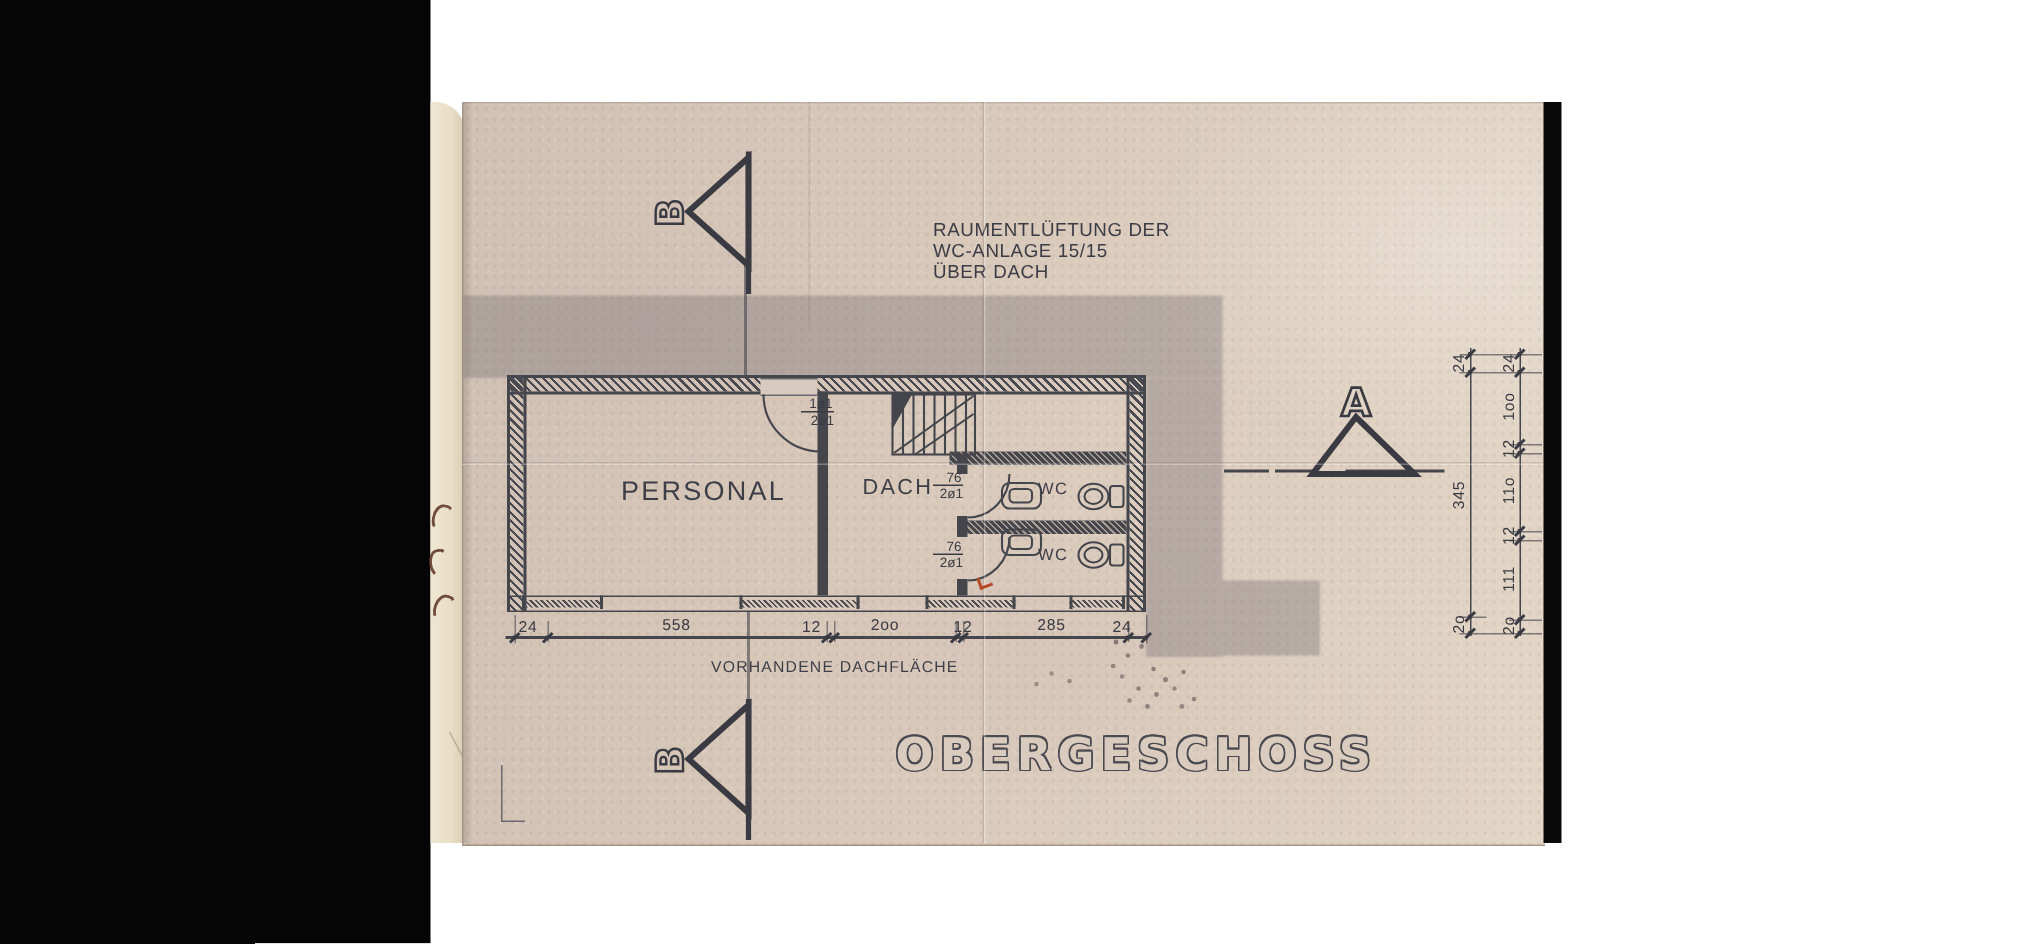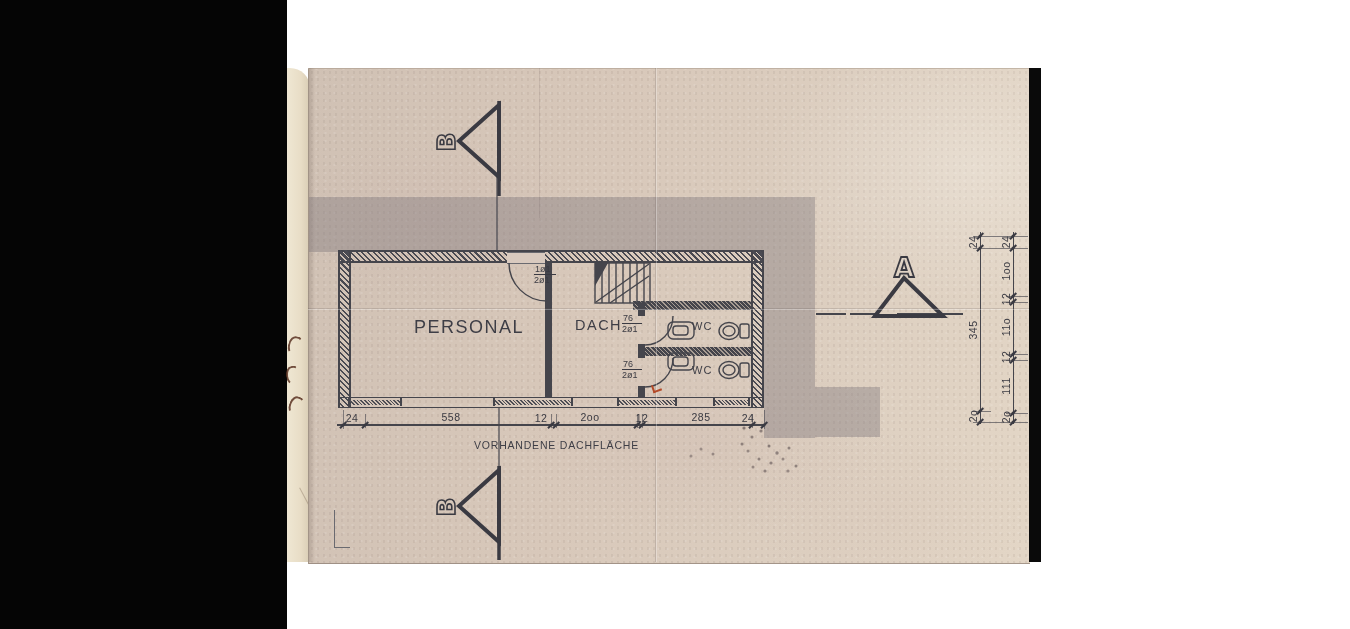--- a/index.html
+++ b/index.html
@@ -34,21 +34,21 @@
   .wall-v{box-sizing:border-box;border-left:2px solid #45454c;border-right:2px solid #45454c;}
   .bwall{box-sizing:border-box;border-top:1.5px solid #45454c;border-bottom:1.5px solid #45454c;}
   .sill{position:absolute;top:2px;height:4.5px;
         background-image:repeating-linear-gradient(45deg,rgba(0,0,0,0) 0 1.5px,#4e4e55 1.5px 2.6px);}
   .mull{position:absolute;top:-1px;width:2px;height:9px;background:#45454c;}
   .lbl{position:absolute;letter-spacing:1.5px;color:#3e3e46;}
   .hdim{position:absolute;font-size:10.5px;transform:translate(-50%,-50%);letter-spacing:.5px;color:#3a3a42;}
   .vdim{position:absolute;font-size:10.5px;transform:translate(-50%,-50%) rotate(-90deg);letter-spacing:.5px;color:#3a3a42;white-space:nowrap;}
   .tk{position:absolute;width:9px;height:1.6px;background:#3a3a42;transform:translate(-50%,-50%) rotate(-45deg);}
   .dot{position:absolute;width:3px;height:3px;border-radius:50%;background:#3a3a42;transform:translate(-50%,-50%);}
-  .frac{position:absolute;font-size:9px;line-height:10px;text-align:left;color:#3a3a42;}
+  .frac{position:absolute;font-size:9px;line-height:10px;text-align:right;color:#3a3a42;}
   .frac .top{display:block;border-bottom:1px solid #3a3a42;padding:0 1px;}
   .title{position:absolute;font-family:"DejaVu Sans",sans-serif;font-weight:700;font-size:30px;
          letter-spacing:4px;color:#d9cbbe;
          text-shadow:1px 0 0 #4a4a50,-1px 0 0 #4a4a50,0 1px 0 #4a4a50,0 -1px 0 #4a4a50,
                      1px 1px 0 #4a4a50,-1px -1px 0 #4a4a50,1px -1px 0 #4a4a50,-1px 1px 0 #4a4a50;}
   .note{position:absolute;font-size:12.5px;line-height:14px;letter-spacing:.4px;color:#3c3c44;white-space:nowrap;}
   .speckles{position:absolute;left:0;top:0;width:2px;height:2px;border-radius:50%;background:transparent;
     box-shadow:743px 427px 0 .6px rgba(70,58,62,.55),751px 436px 0 .5px rgba(70,58,62,.5),
       760px 430px 0 .6px rgba(70,58,62,.5),768px 445px 0 .5px rgba(70,58,62,.55),
       776px 452px 0 .7px rgba(70,58,62,.5),758px 458px 0 .5px rgba(70,58,62,.5),
@@ -75,20 +75,25 @@
   <span class="curl" style="left:289px;top:396px;transform:rotate(20deg);"></span>
   <div class="abs" style="left:289px;top:505px;width:40px;height:1px;background:rgba(140,120,100,.45);transform:rotate(62deg);"></div>
 
   <div class="paper"></div>
   <div class="abs" style="left:309px;top:68px;width:6px;height:494px;background:linear-gradient(90deg,rgba(90,75,65,.22),rgba(0,0,0,0));"></div>
 
   <div class="wash" style="left:309px;top:197px;width:506px;height:55px;"></div>
   <div class="wash" style="left:764px;top:252px;width:51px;height:186px;"></div>
   <div class="wash" style="left:815px;top:387px;width:65px;height:50px;"></div>
 
+  <div class="note" style="left:622px;top:146px;">
+    <div>RAUMENTLÜFTUNG DER</div>
+    <div>WC-ANLAGE 15/15</div>
+    <div>ÜBER DACH</div>
+  </div>
 
   <div class="abs" style="left:496px;top:176px;width:1.5px;height:74px;background:rgba(70,70,78,.6);"></div>
   <div class="abs" style="left:498px;top:408px;width:1.5px;height:60px;background:rgba(70,70,78,.6);"></div>
 
   <svg class="abs" style="left:428px;top:96px;" width="86" height="110" viewBox="0 0 86 110">
     <line x1="71" y1="5" x2="71" y2="55" stroke="#3a3a42" stroke-width="3.5"></line>
     <line x1="71" y1="63" x2="71" y2="100" stroke="#3a3a42" stroke-width="3.5"></line>
     <polygon points="71,9 71,81 31,45" fill="none" stroke="#3a3a42" stroke-width="4"></polygon>
     <g transform="translate(18,46) rotate(-90)">
       <text x="0" y="9" text-anchor="middle" font-size="25" font-weight="bold" fill="none" stroke="#3a3a42" stroke-width="1.6">B</text>
@@ -271,20 +276,21 @@
   <span class="vdim" style="left:973px;top:330px;">345</span>
   <span class="vdim" style="left:973px;top:416px;">2o</span>
   <span class="vdim" style="left:1006px;top:242px;">24</span>
   <span class="vdim" style="left:1006px;top:271px;">1oo</span>
   <span class="vdim" style="left:1006px;top:299px;">12</span>
   <span class="vdim" style="left:1006px;top:327px;">11o</span>
   <span class="vdim" style="left:1006px;top:357px;">12</span>
   <span class="vdim" style="left:1006px;top:386px;">111</span>
   <span class="vdim" style="left:1006px;top:417px;">2o</span>
 
+  <div class="title" style="left:597px;top:486px;">OBERGESCHOSS</div>
 
   <div class="abs" style="left:334px;top:510px;width:1px;height:38px;background:#6a6a70;"></div>
   <div class="abs" style="left:334px;top:547px;width:16px;height:1px;background:#6a6a70;"></div>
 
   <div class="abs crease-d" style="left:655px;top:68px;width:1px;height:494px;"></div>
   <div class="abs crease-l" style="left:656px;top:68px;width:1px;height:494px;"></div>
   <div class="abs crease-d" style="left:308px;top:308px;width:721px;height:1px;"></div>
   <div class="abs crease-l" style="left:308px;top:309px;width:721px;height:1px;"></div>
   <div class="abs" style="left:539px;top:68px;width:1px;height:150px;background:rgba(90,78,82,.12);"></div>
 

